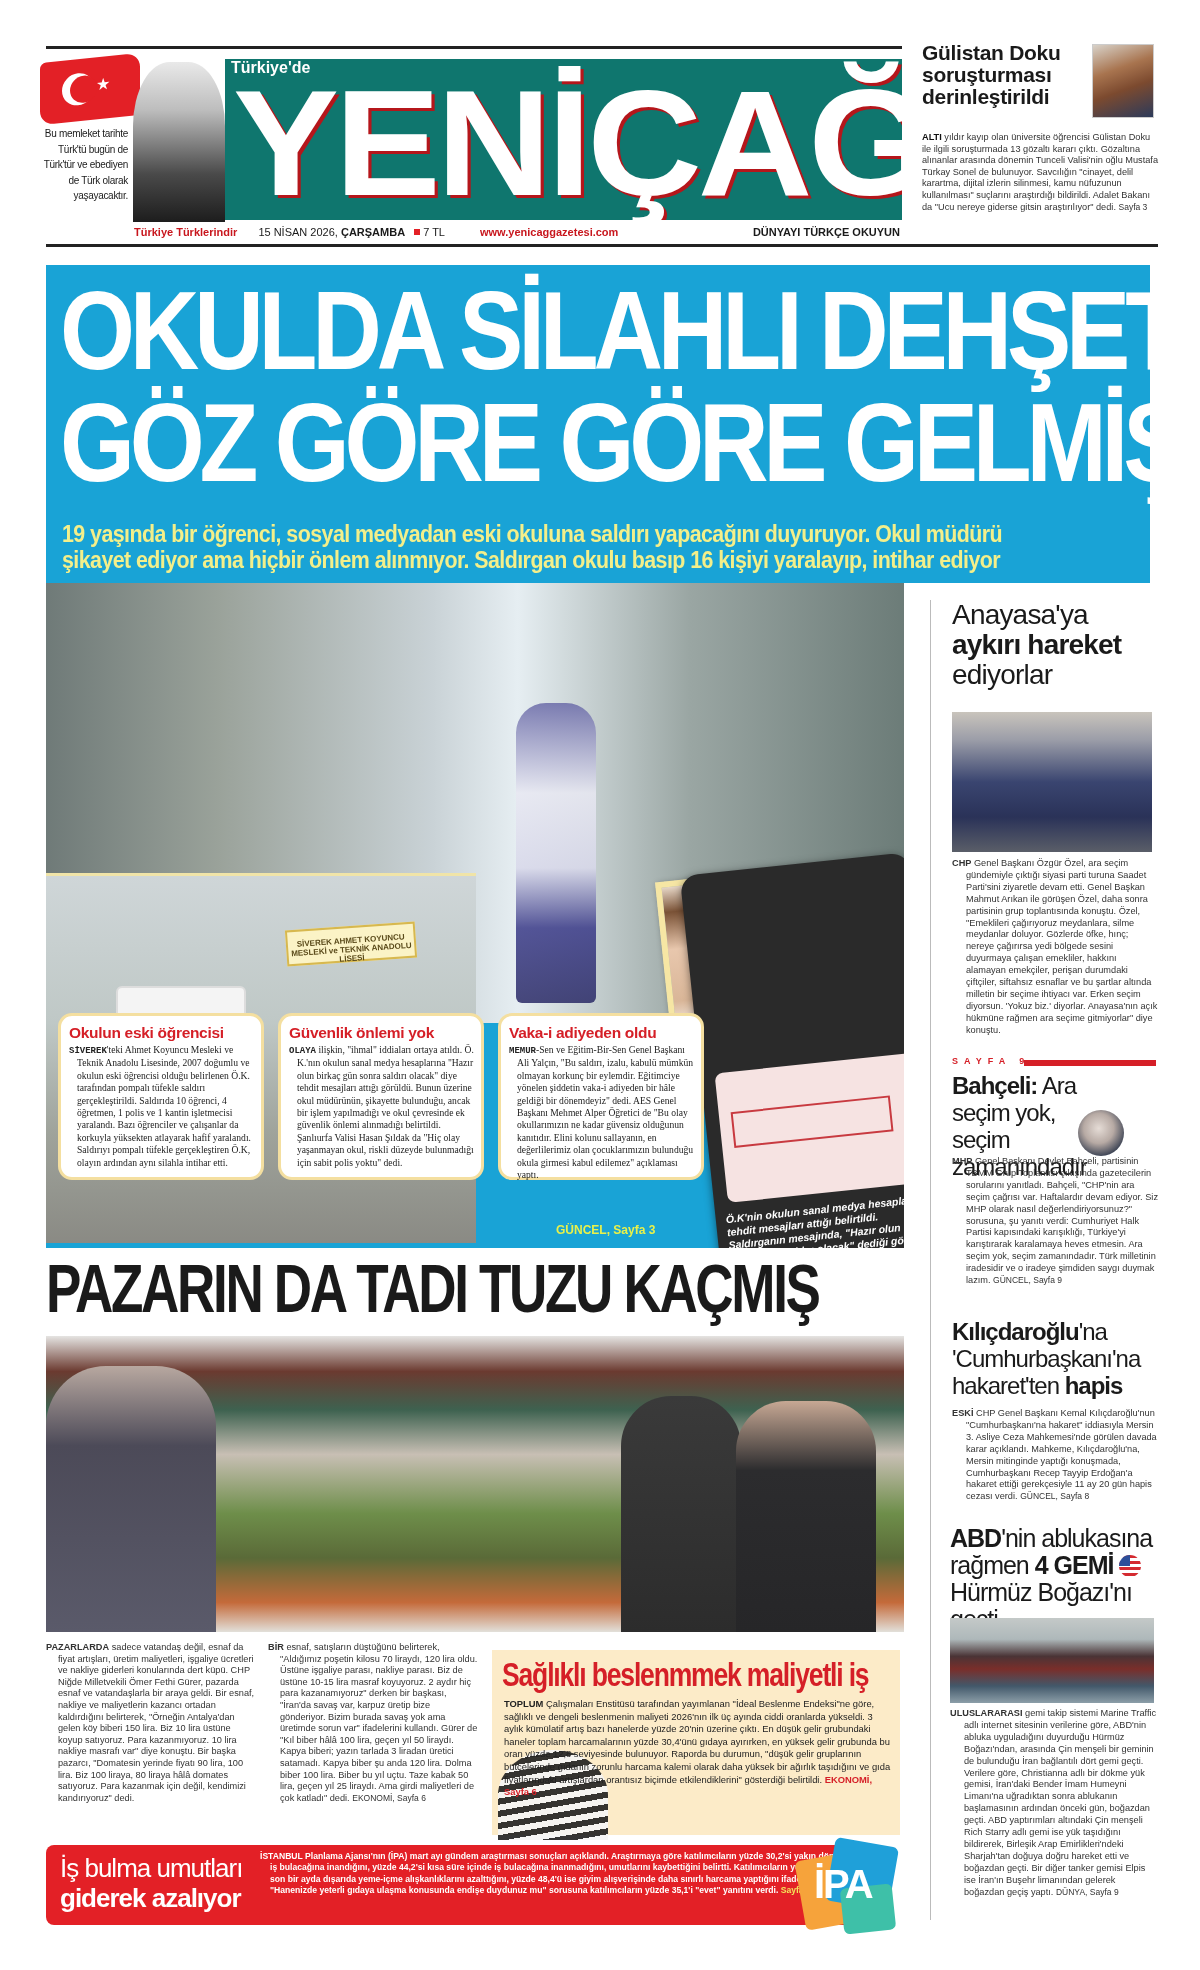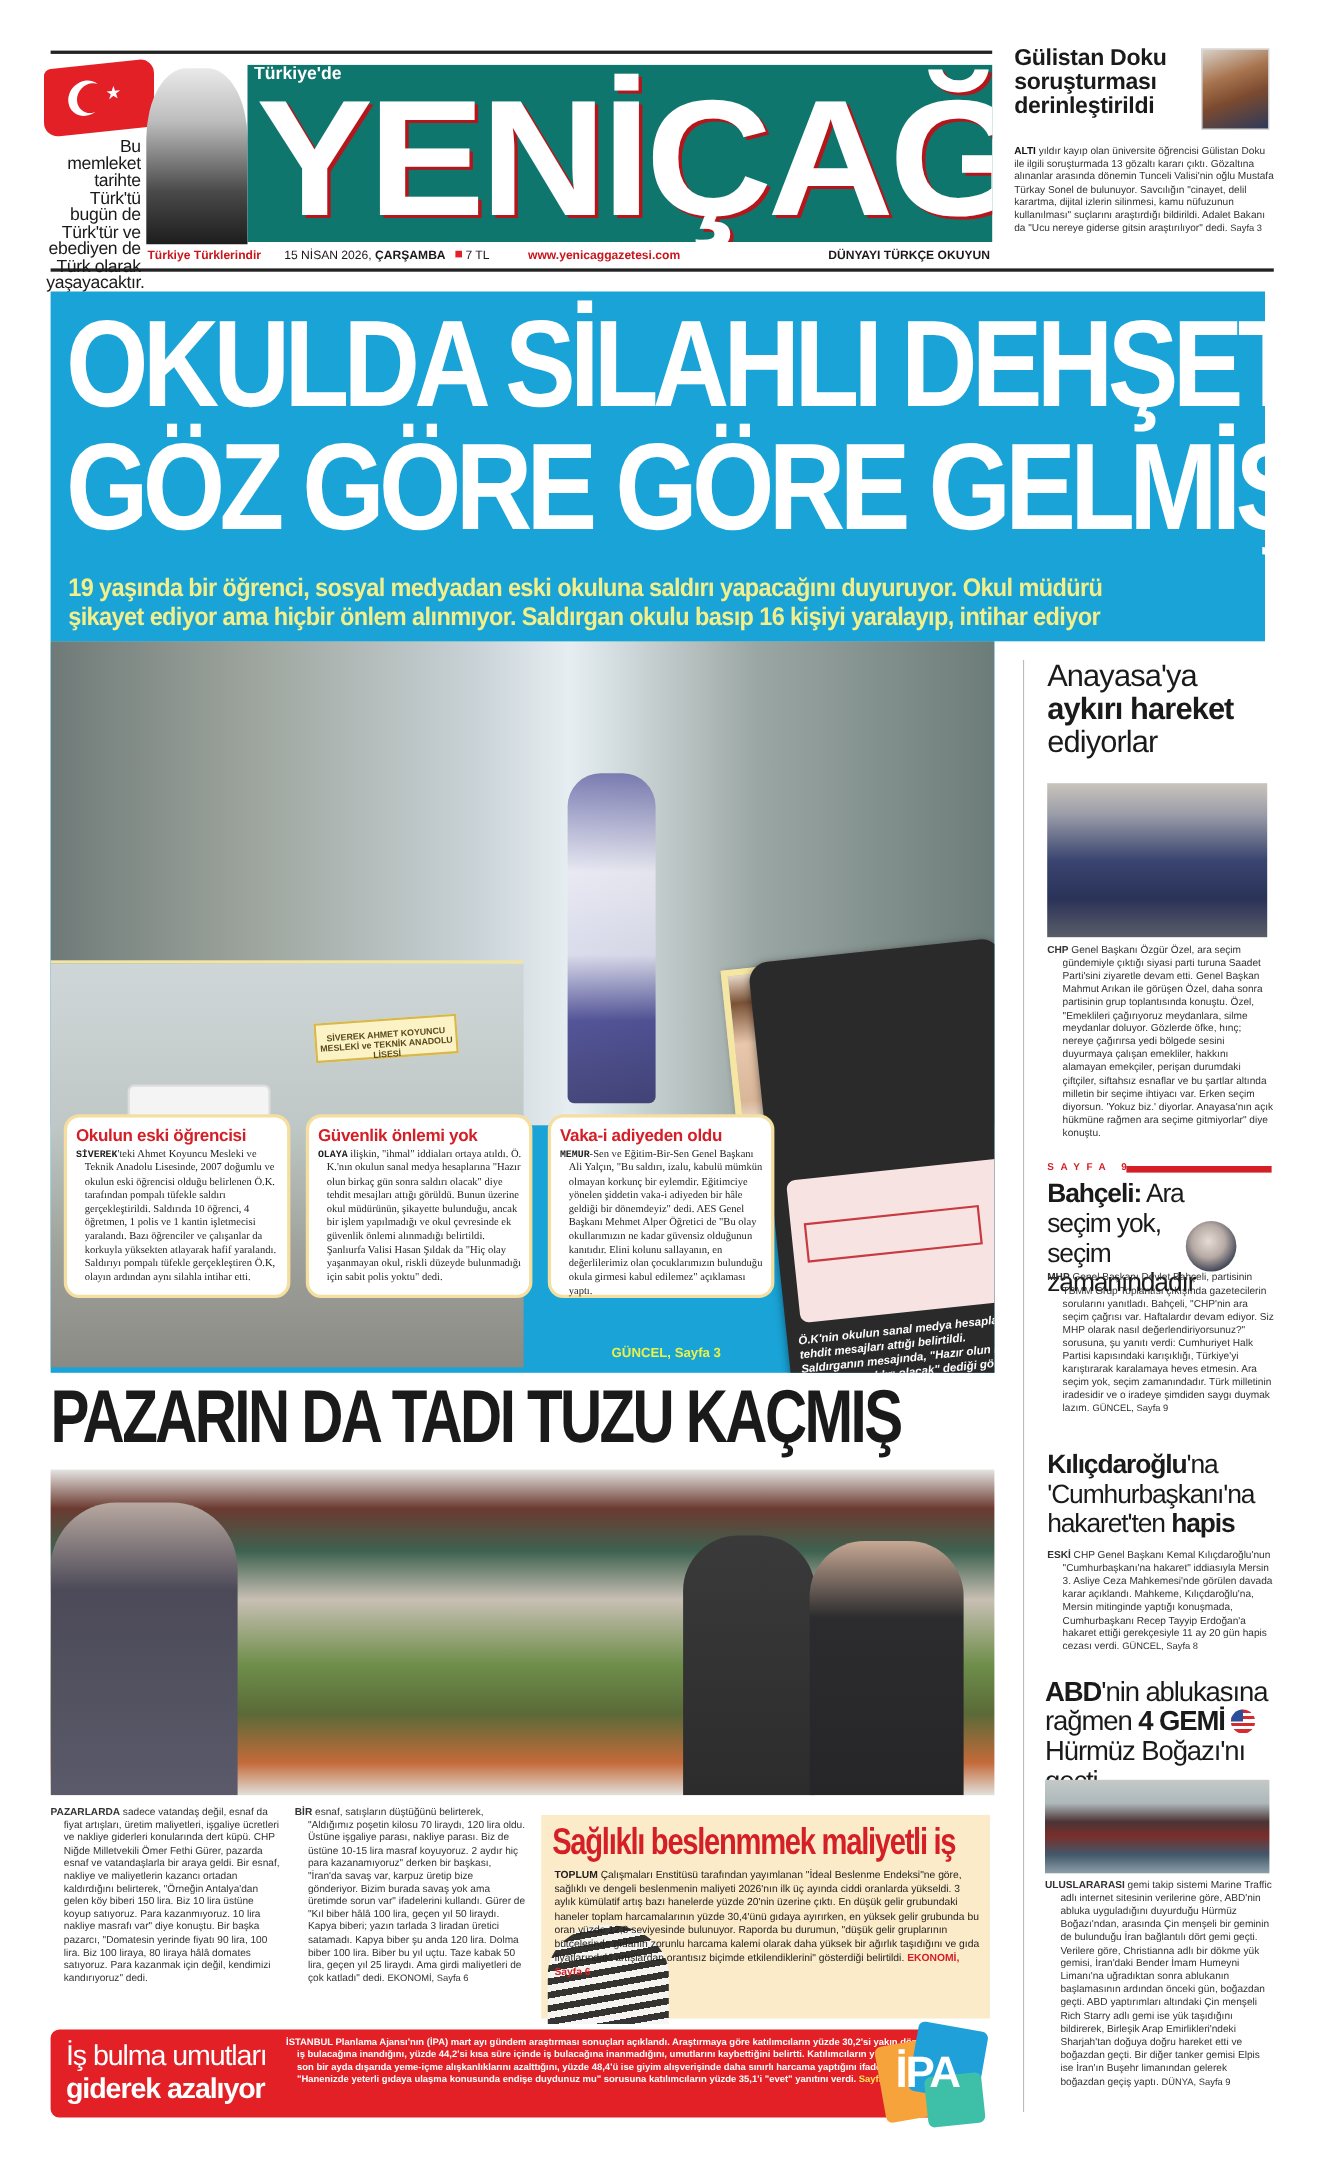--- a/index.html
+++ b/index.html
@@ -5,21 +5,21 @@
   * { box-sizing: border-box; margin: 0; padding: 0; }
   body { width: 1200px; height: 1970px; background: #fff; font-family: "Liberation Sans", sans-serif; color: #1a1a1a; position: relative; overflow: hidden; }
   .abs { position: absolute; }
 
   
   .rule { position: absolute; background: #222; height: 3px; }
   .flag { left: 40px; top: 58px; width: 100px; height: 62px; background: #e32026; border-radius: 6px 14px 6px 14px; transform: skewY(-6deg); }
   .flag .moon { position: absolute; left: 22px; top: 14px; width: 32px; height: 32px; border-radius: 50%; background: #fff; }
   .flag .moon2 { position: absolute; left: 30px; top: 17px; width: 27px; height: 27px; border-radius: 50%; background: #e32026; }
   .flag .star { position: absolute; left: 56px; top: 18px; color: #fff; font-size: 16px; }
-  .motto { left: 42px; top: 126px; width: 86px; font-size: 16px; line-height: 15.5px; text-align: right; font-family: "Liberation Sans Narrow", "Liberation Sans", sans-serif; letter-spacing: -0.3px; }
+  .motto { left: 42px; top: 126px; width: 86px; font-size: 10px; line-height: 15.5px; text-align: right; font-family: "Liberation Sans Narrow", "Liberation Sans", sans-serif; letter-spacing: -0.3px; }
   .ataturk { left: 133px; top: 62px; width: 92px; height: 160px; background: linear-gradient(180deg,#e9e9e9 0%, #bdbdbd 30%, #4a4a4a 70%, #1d1d1d 100%); border-radius: 40% 40% 0 0; }
   .logo-box { left: 225px; top: 59px; width: 677px; height: 161px; background: #0f766e; overflow: hidden; }
   .logo-small { position: absolute; left: 6px; top: 0px; color: #fff; font-weight: bold; font-size: 16px; }
   .logo-big { position: absolute; left: 8px; top: 4px; color: #fff; font-weight: 900; font-size: 150px; line-height: 160px; letter-spacing: -4px; font-family: "Liberation Sans", sans-serif; transform: scaleX(1.06); transform-origin: left; text-shadow: 3px 3px 0 #b5161b; }
   .meta-line { top: 226px; font-size: 11px; }
   .tag-red { color: #c8161d; font-weight: bold; }
   .meta-bold { font-weight: bold; }
   .price-dot { display: inline-block; width: 6px; height: 6px; background: #e32026; margin: 0 3px 1px 6px; }
 
   

